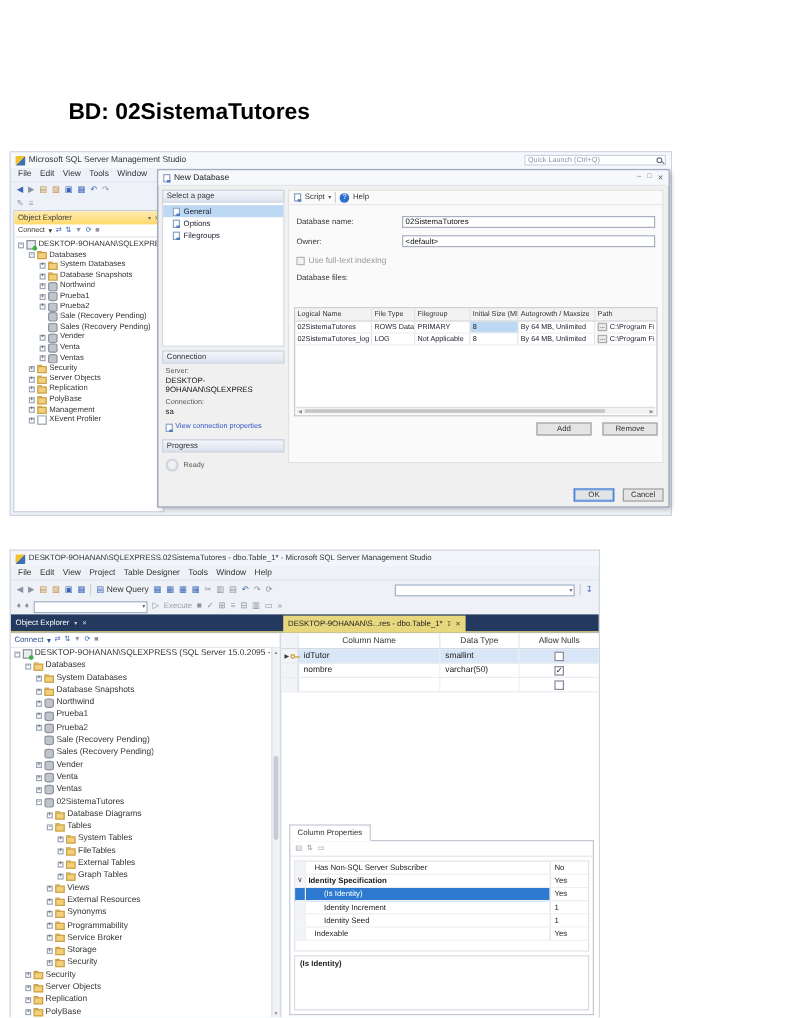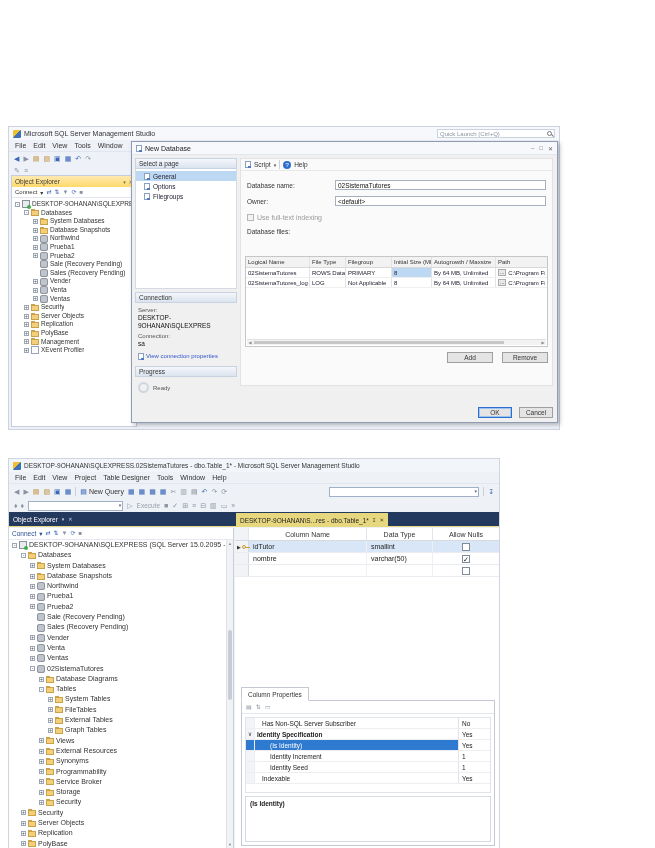--- a/index.html
+++ b/index.html
@@ -156,20 +156,21 @@
   .pval { width:32px; flex:none; border-left:1px solid #e0e3e9; display:flex; align-items:center; padding-left:3px; background:#fff; color:#222; }
   .prow[data-sel="1"] { background:#2e7ad0; color:#fff; }
   .prow[data-sel="1"] .pexp { background:#2e7ad0; }
   .pdesc { position:absolute; left:3px; right:3px; bottom:3px; height:46px; border:1px solid #d7dae0; background:#fff; padding:3px 4px; font-size:6.5px; font-weight:bold; color:#222; }
 </style>
 </head>
 <body>
 
 <div class="page">
 
+  <div class="heading">BD: 02SistemaTutores</div>
 
   <div class="s1">
     <div class="tbar">
       <span class="appic"></span>
       <span>Microsoft SQL Server Management Studio</span>
       <span class="qlaunch">
         <span>Quick Launch (Ctrl+Q)</span>
         <span class="mag" style="margin-left:auto"></span>
       </span>
     </div>

